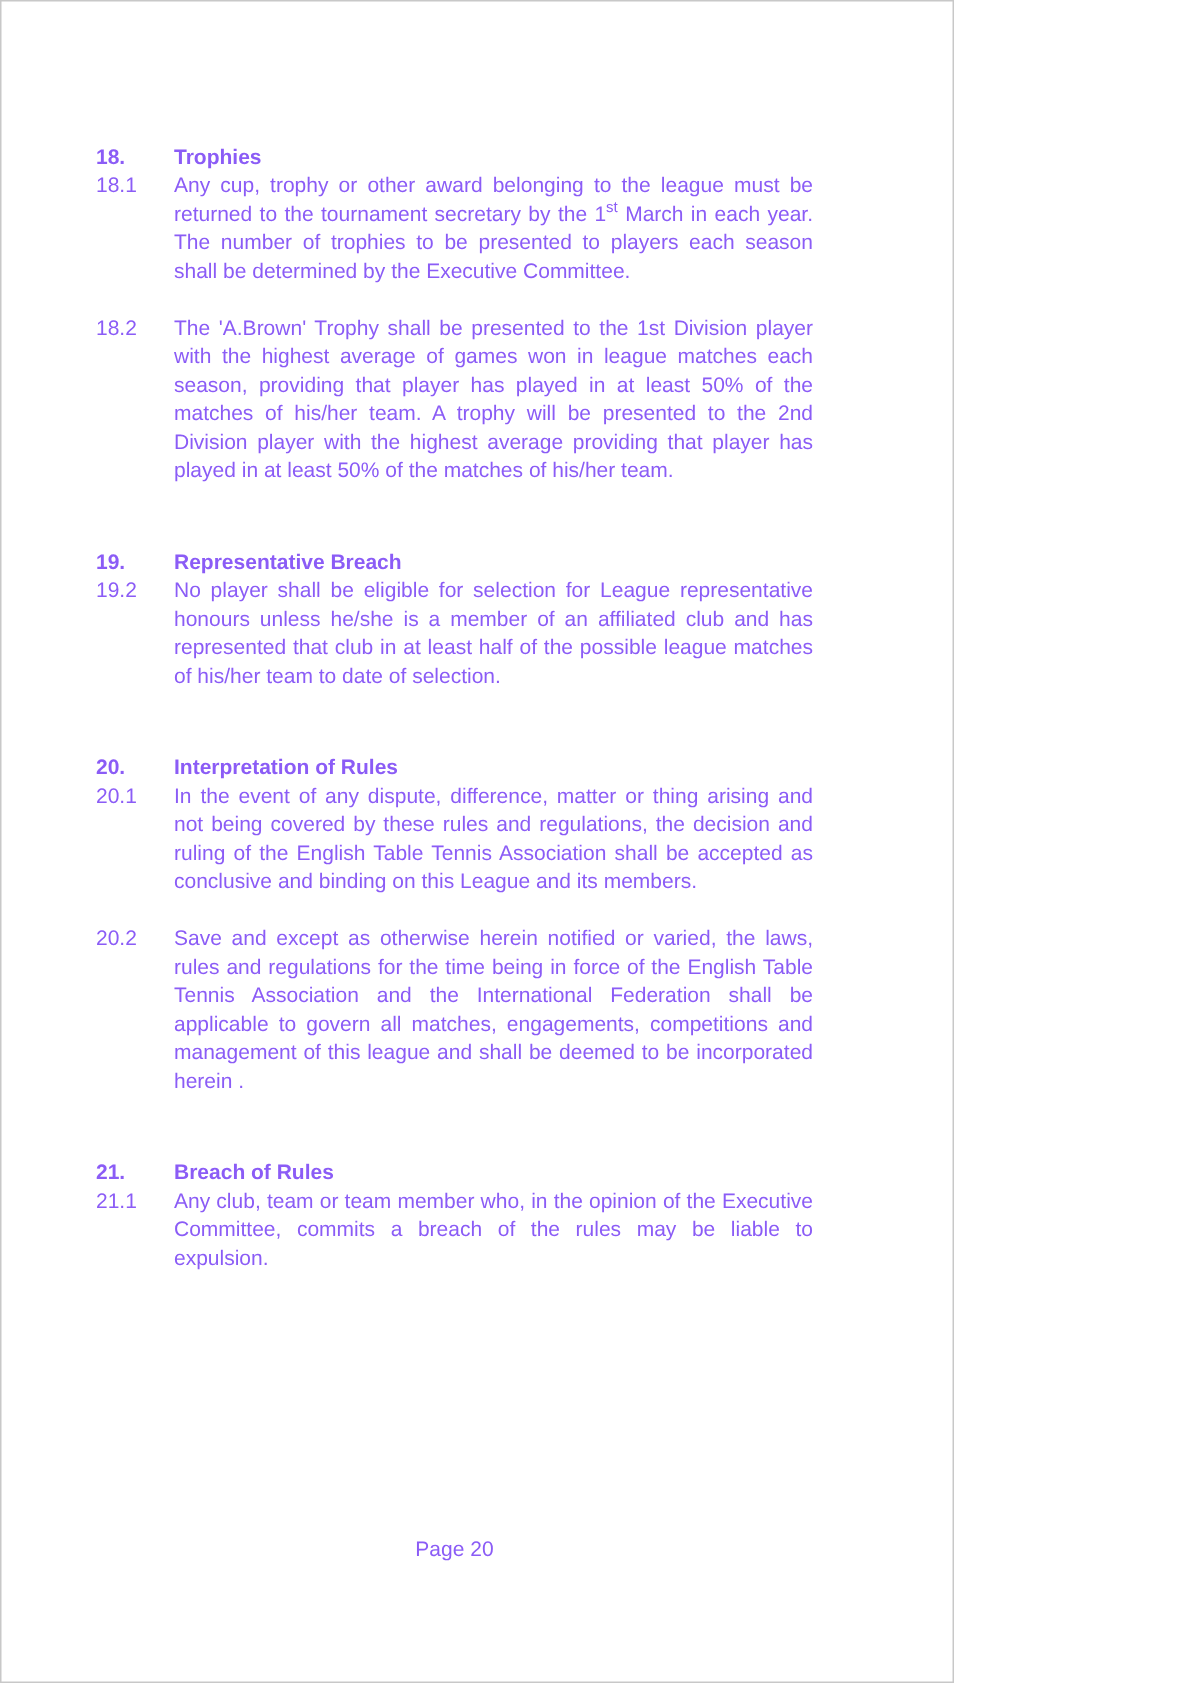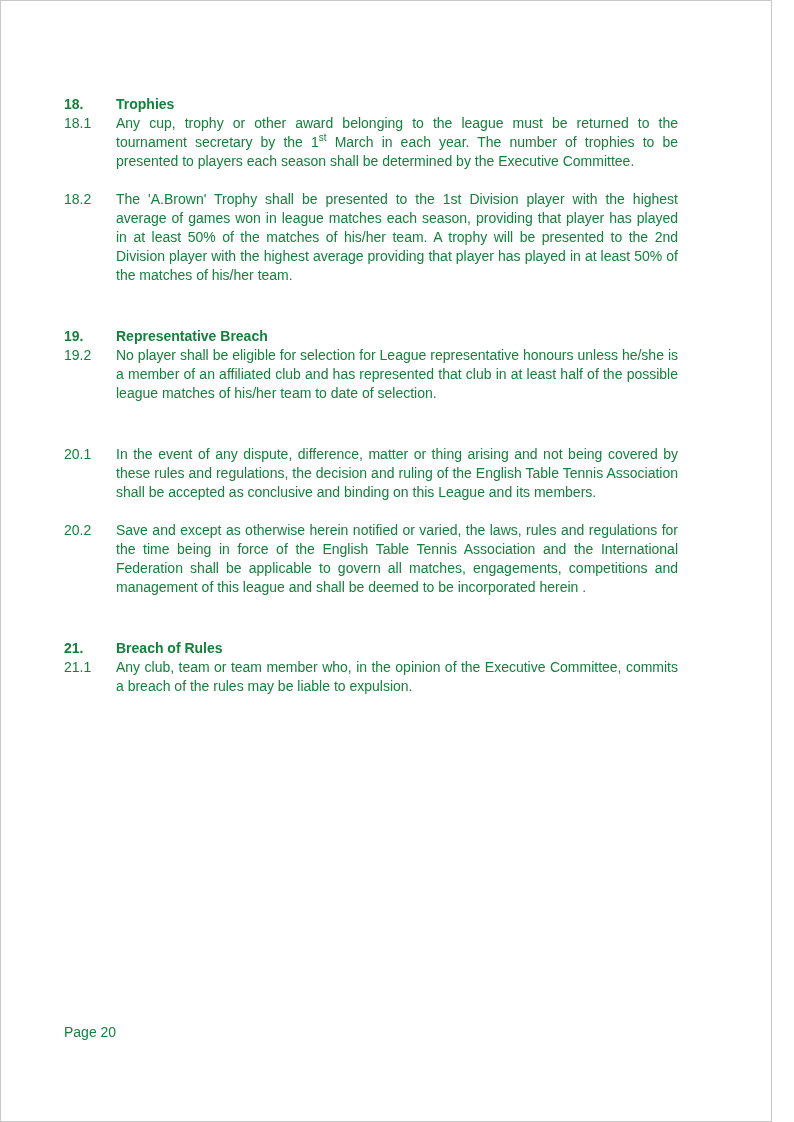--- a/index.html
+++ b/index.html
@@ -2,29 +2,29 @@
 <html><head>
 <meta charset="utf-8">
 <style>
   html, body {
     margin: 0;
     padding: 0;
     background: #ffffff;
   }
   .page {
     position: relative;
-    width: 772px;
+    width: 636px;
     height: 1122px;
     box-sizing: border-box;
     background: #ffffff;
     border: 1px solid #c8c8c8;
     font-family: "Liberation Sans", sans-serif;
     font-size: 14px;
     line-height: 19px;
-    color: #15803d;
+    color: #8b5cf6;
     overflow: hidden;
   }
   .content {
     position: absolute;
     top: 94px;
     left: 63px;
     right: 93px;
   }
   .section { margin-top: 42px; }
   .section:first-child { margin-top: 0; }
@@ -49,20 +49,21 @@
   sup.ord {
     font-size: 10px;
     line-height: 0;
     vertical-align: super;
   }
   .footer {
     position: absolute;
     top: 1022px;
     left: 63px;
     right: 93px;
+    text-align: center;
   }
 </style>
 </head>
 <body>
 
 <div class="page">
   <div class="content">
 
     <div class="section">
       <div class="row heading-row">
@@ -84,20 +85,24 @@
         <div class="num">19.</div>
         <div class="txt">Representative Breach</div>
       </div>
       <div class="row para">
         <div class="num">19.2</div>
         <div class="txt">No player shall be eligible for selection for League representative honours unless he/she is a member of an affiliated club and has represented that club in at least half of the possible league matches of his/her team to date of selection.</div>
       </div>
     </div>
 
     <div class="section">
+      <div class="row heading-row">
+        <div class="num">20.</div>
+        <div class="txt">Interpretation of Rules</div>
+      </div>
       <div class="row para">
         <div class="num">20.1</div>
         <div class="txt">In the event of any dispute, difference, matter or thing arising and not being covered by these rules and regulations, the decision and ruling of the English Table Tennis Association shall be accepted as conclusive and binding on this League and its members.</div>
       </div>
       <div class="row para">
         <div class="num">20.2</div>
         <div class="txt">Save and except as otherwise herein notified or varied, the laws, rules and regulations for the time being in force of the English Table Tennis Association and the International Federation shall be applicable to govern all matches, engagements, competitions and management of this league and shall be deemed to be incorporated herein .</div>
       </div>
     </div>
 

